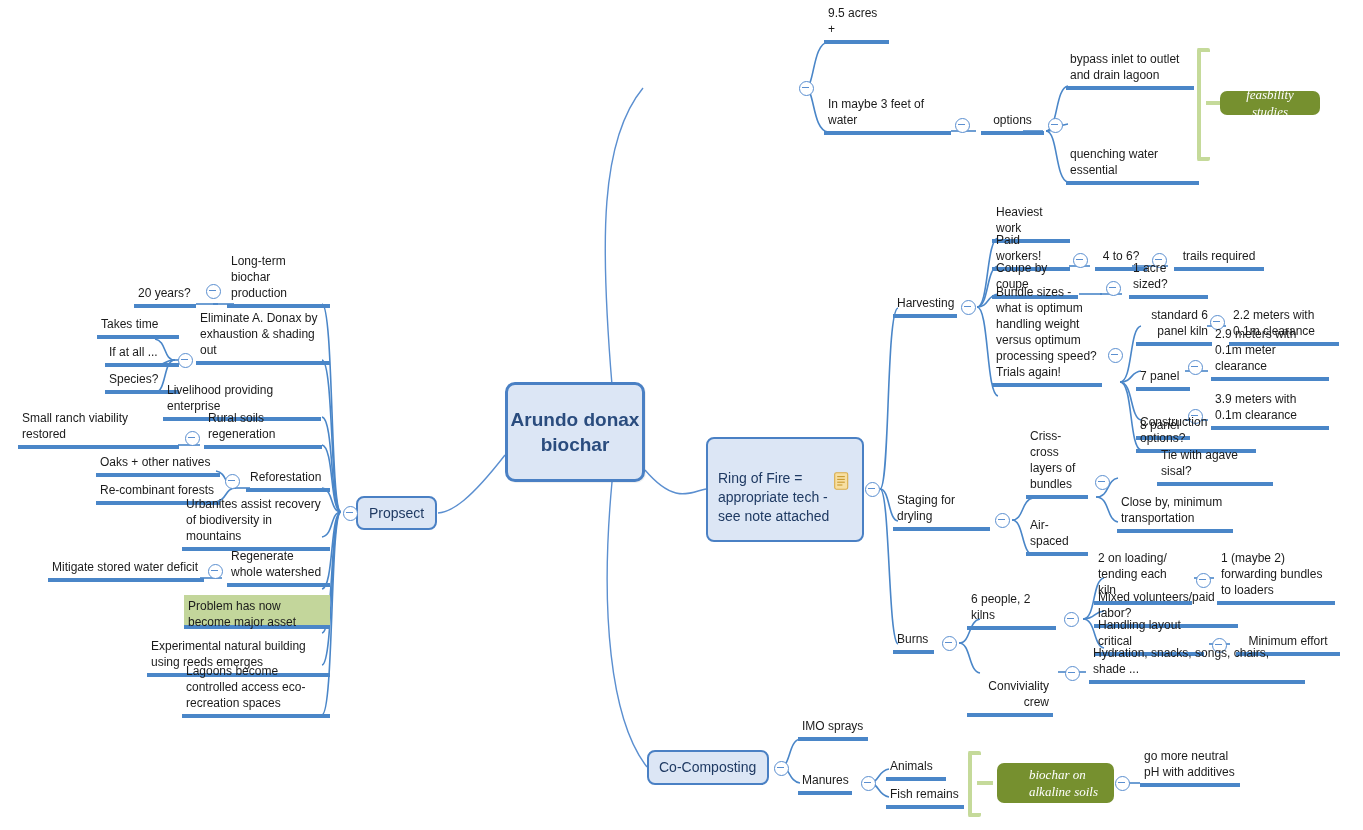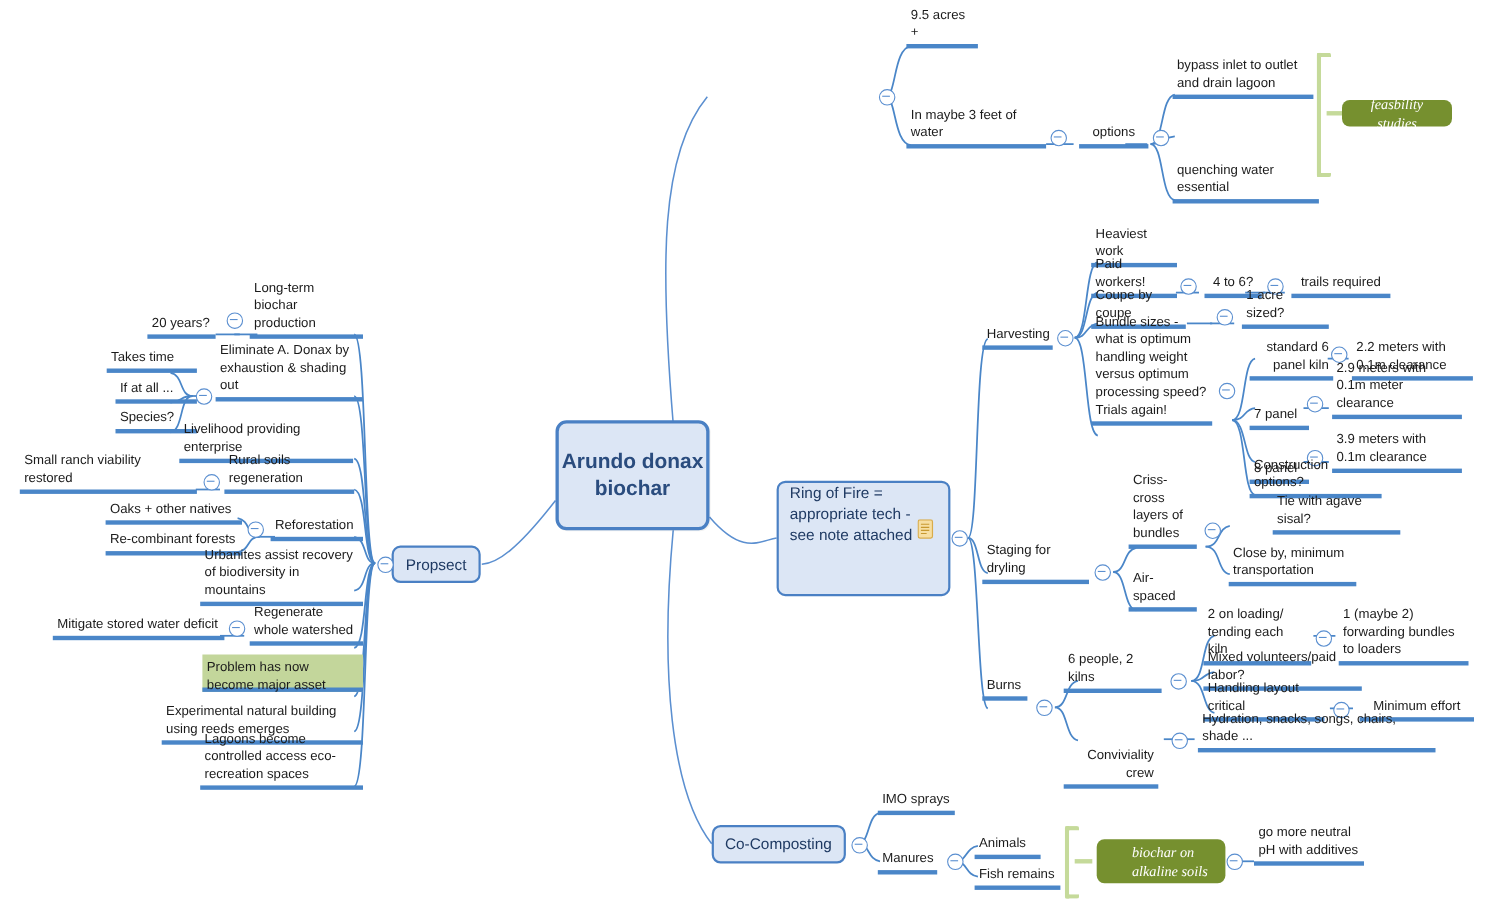--- a/index.html
+++ b/index.html
@@ -175,21 +175,21 @@
       <path d="M 200 578 L 222 578"></path>
     </g>
   </svg>
 
   <div class="node root" style="left:505px;top:382px;width:140px;height:100px;">
     <span>Arundo donax biochar</span>
   </div>
 
   <div class="toggle" style="left:799px;top:81px;"></div>
 
-  <div class="node boxnode multi" style="left:706px;top:437px;width:158px;height:105px;padding-top:0;">
+  <div class="node boxnode multi" style="left:706px;top:437px;width:158px;height:105px;padding-top:30px;">
     <span style="max-width:112px;">Ring of Fire = appropriate tech - see note attached</span>
   </div>
   <svg class="noteicon" style="left:834px;top:472px;" viewBox="0 0 15 18">
     <rect x="0.7" y="0.7" width="13" height="16.5" rx="1.6" fill="#F7DFA2" stroke="#D9AC4A" stroke-width="1.1"></rect>
     <g stroke="#C8992F" stroke-width="1.1">
       <line x1="3.2" y1="4.6" x2="10.8" y2="4.6"></line>
       <line x1="3.2" y1="7.4" x2="10.8" y2="7.4"></line>
       <line x1="3.2" y1="10.2" x2="10.8" y2="10.2"></line>
       <line x1="3.2" y1="13.0" x2="8.4" y2="13.0"></line>
     </g>
@@ -307,21 +307,21 @@
   <div class="node topic" style="left:1117px;top:465px;width:116px;height:21px;margin-left:40px;">
     <span>Tie with agave sisal?</span>
   </div>
   <div class="node topic" style="left:1117px;top:494px;width:116px;height:39px;">
     <span>Close by, minimum transportation</span>
   </div>
   <div class="node topic" style="left:1026px;top:535px;width:62px;height:21px;">
     <span>Air-spaced</span>
   </div>
 
-  <div class="node topic" style="left:893px;top:616px;width:41px;height:21px;">
+  <div class="node topic" style="left:893px;top:633px;width:41px;height:21px;">
     <span>Burns</span>
   </div>
   <div class="toggle" style="left:942px;top:636px;"></div>
 
   <div class="node topic" style="left:967px;top:609px;width:89px;height:21px;">
     <span>6 people, 2 kilns</span>
   </div>
   <div class="toggle" style="left:1064px;top:612px;"></div>
 
   <div class="node topic" style="left:1094px;top:566px;width:98px;height:39px;">

